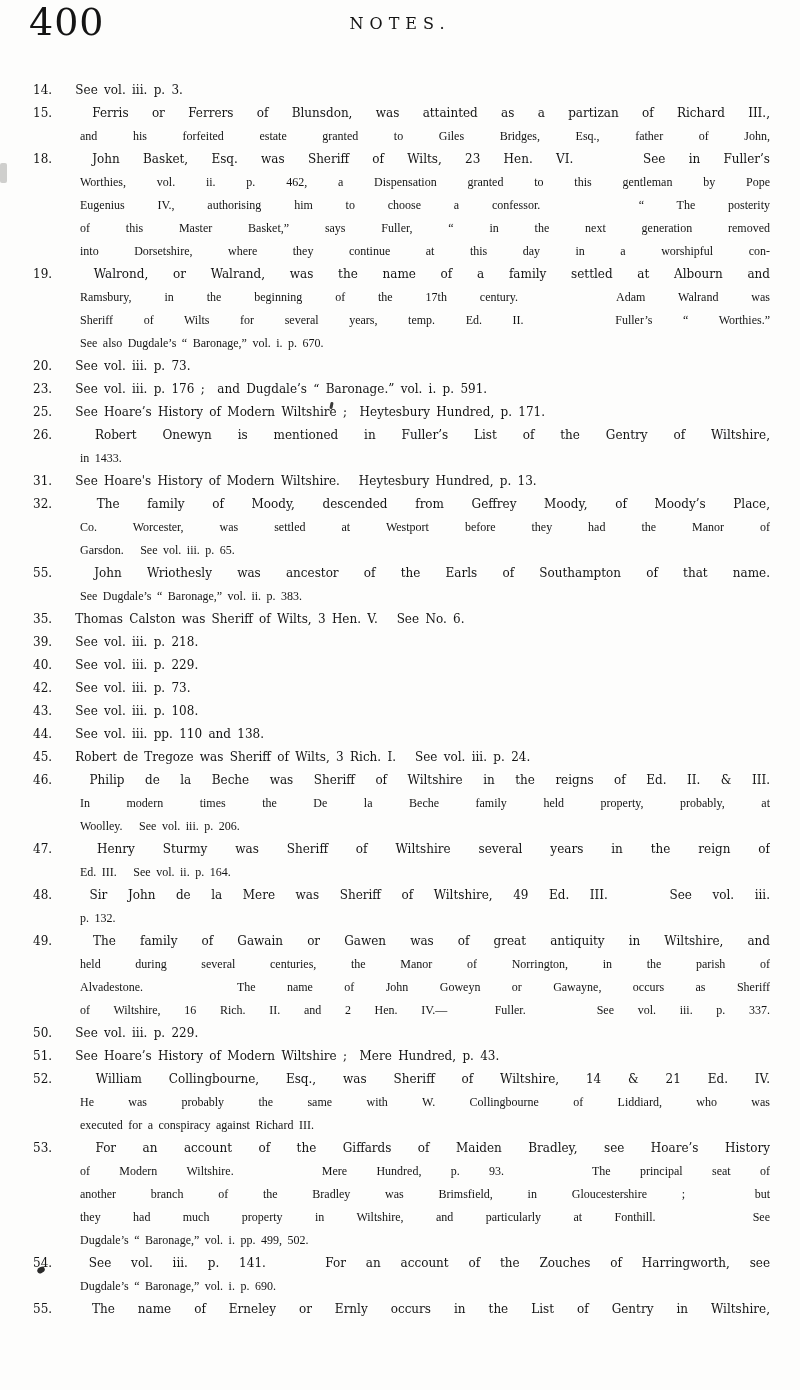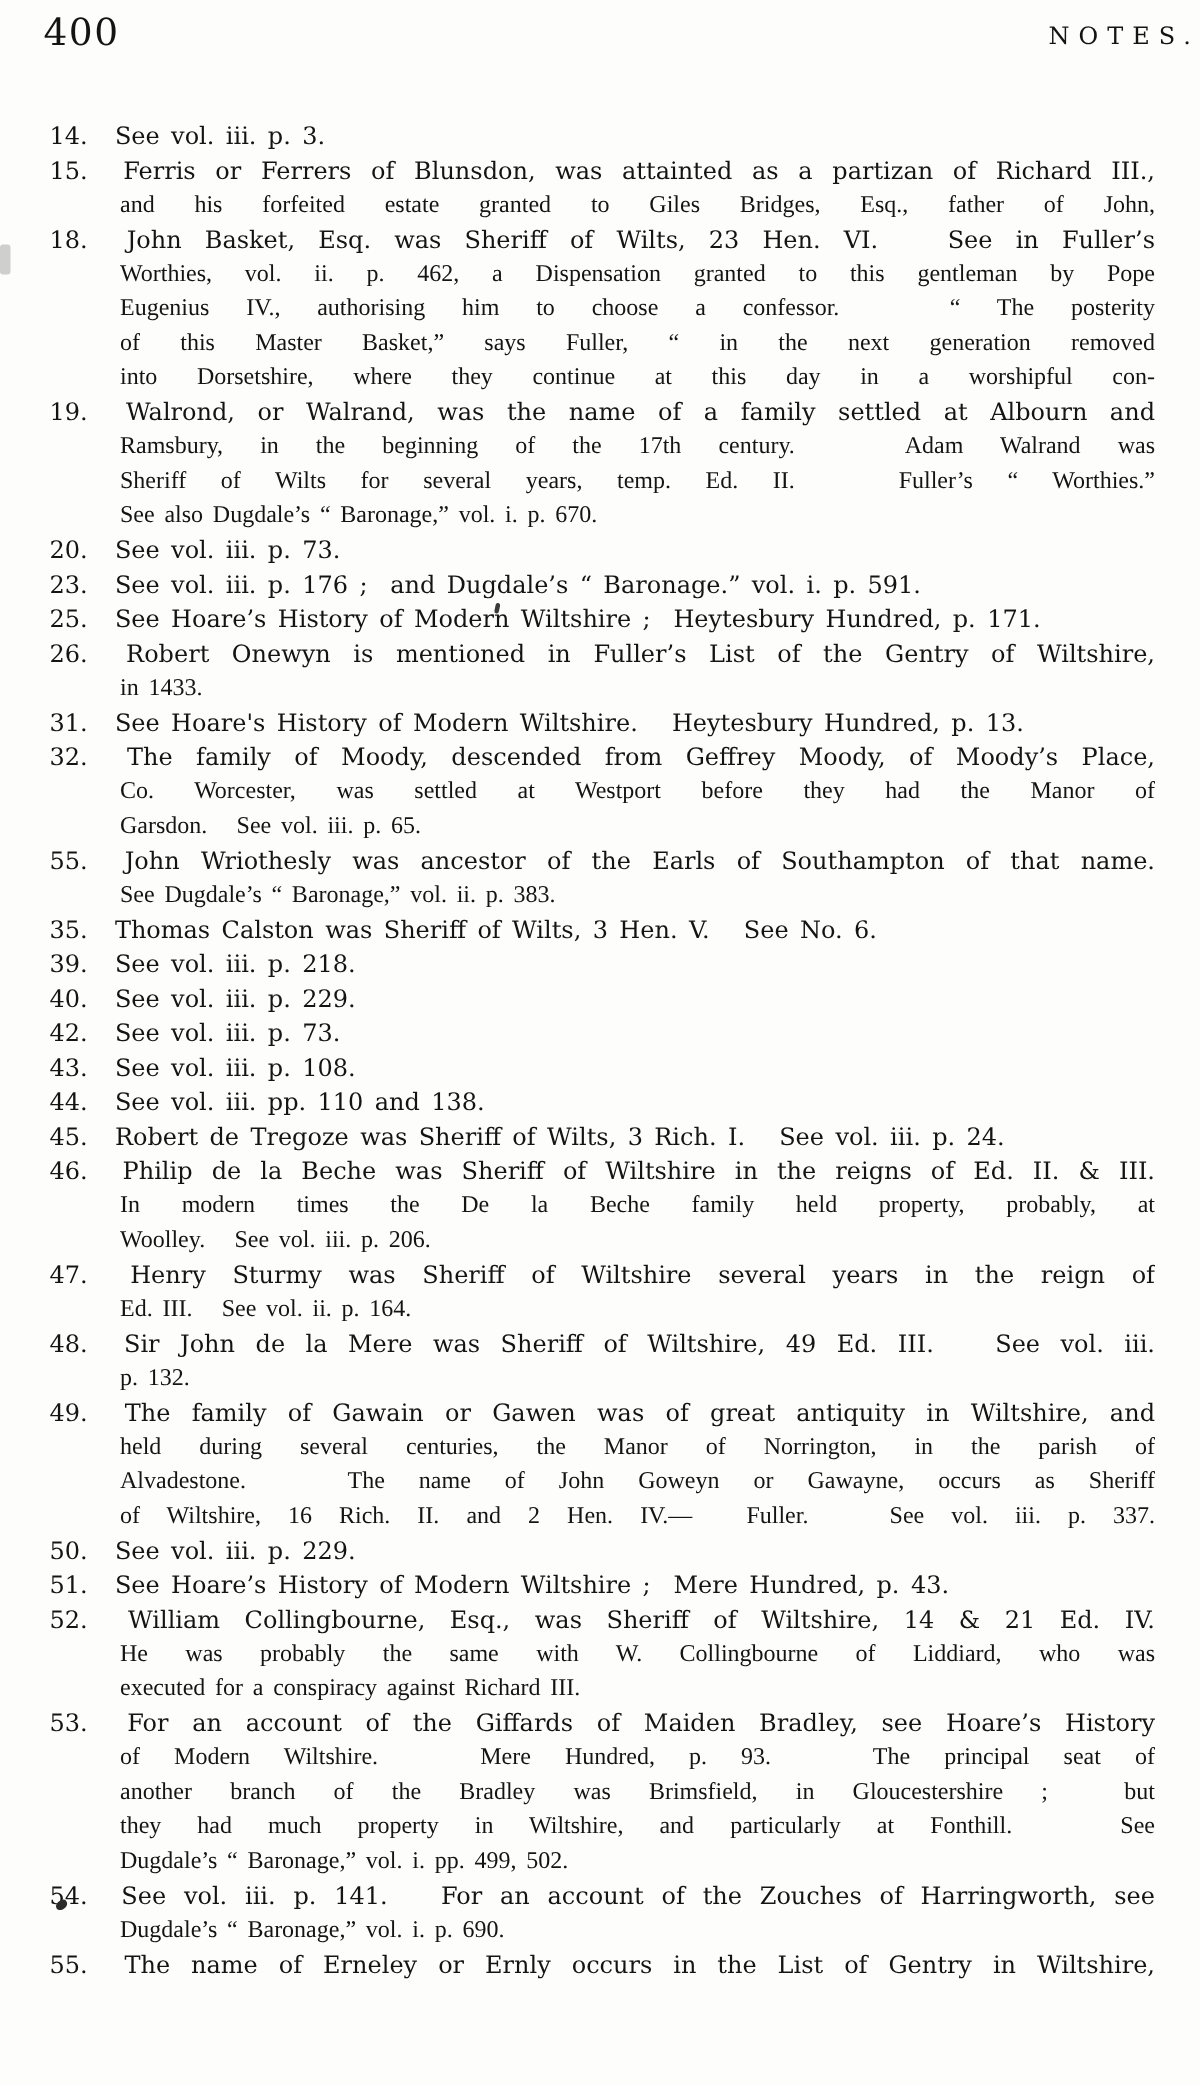--- a/index.html
+++ b/index.html
@@ -7,34 +7,34 @@
     position:relative;
     width:800px;height:1390px;
     margin:0 auto;
     background:#fdfdfc;
     font-family:"DejaVu Serif", serif;
     color:#141414;
     overflow:hidden;
   }
   .pagenum{
     position:absolute;left:29px;top:4px;
-    font-size:25px;line-height:36px;
+    font-size:38px;line-height:36px;
     letter-spacing:1px;
   }
   .title{
     position:absolute;left:0;top:13px;width:100%;
-    text-align:right;
+    text-align:center;
     font-size:16px;line-height:22px;
     letter-spacing:6px;
   }
   .notes{
     position:absolute;left:33px;top:79px;width:737px;
   }
   .line{
-    font-size:16px;
+    font-size:12px;
     line-height:23px;height:23px;
     white-space:pre-wrap;
     word-spacing:2.5px;
     overflow:hidden;
   }
   .line.cont{padding-left:47px;font-family:Liberation Serif, serif;}
   .line.j{text-align:justify;text-align-last:justify;}
   .num{display:inline-block;min-width:36px;}
   .artifact{position:absolute;}
   .edge-mark{

